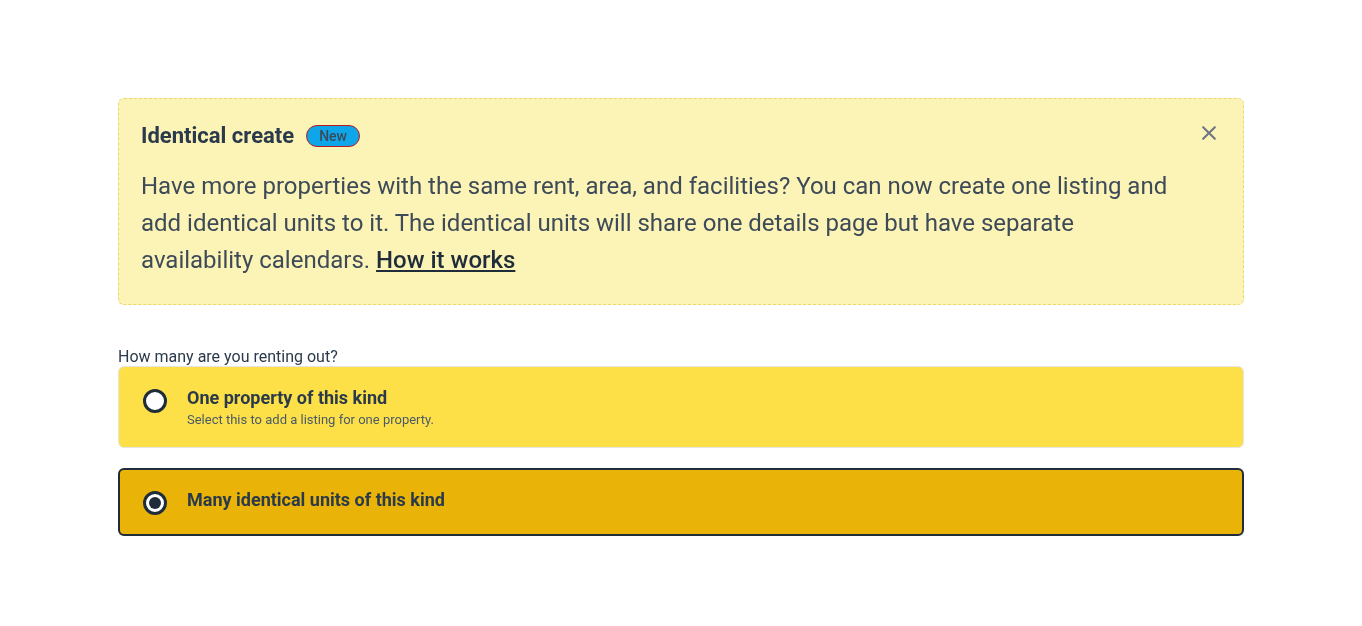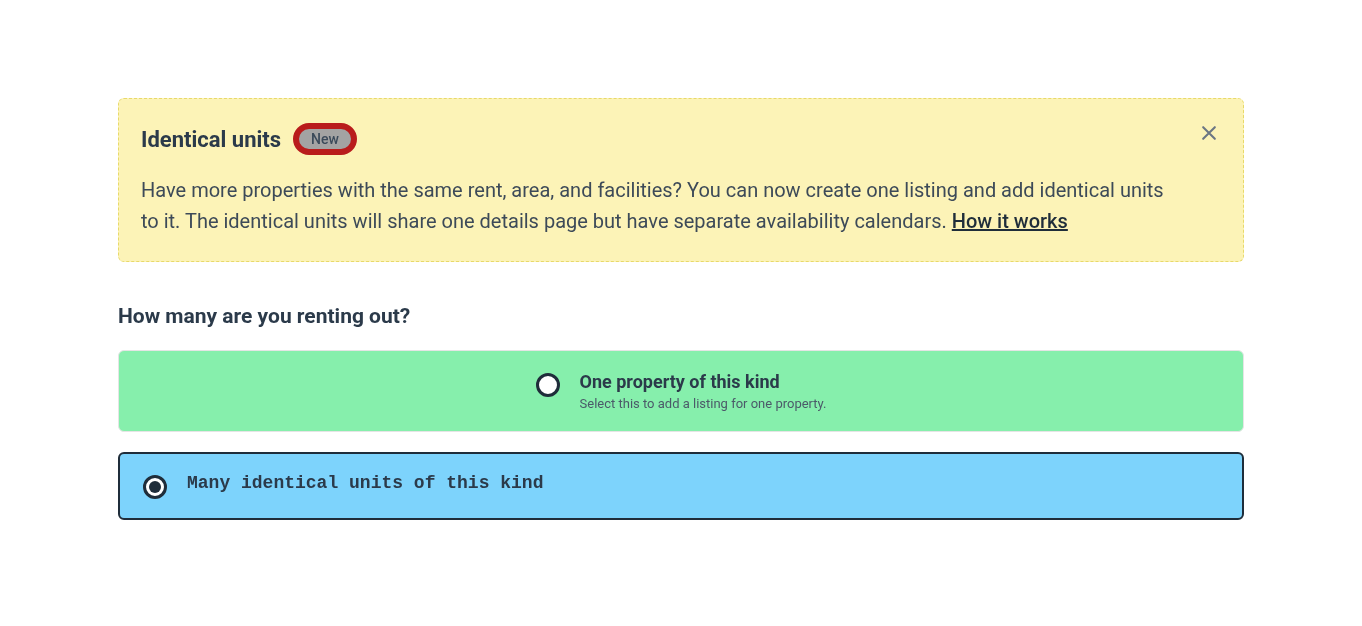--- a/index.html
+++ b/index.html
@@ -33,30 +33,30 @@
       margin-bottom: 14px;
     }
     .banner-title {
       font-size: 22px;
       font-weight: 700;
       color: #2b3a4a;
     }
     .badge {
       display: inline-flex;
       align-items: center;
-      background: #a3a3a3;
-      border: 6px solid #b91c1c;
+      background: #0ea5e9;
+      border: 1px solid #b91c1c;
       border-radius: 999px;
       padding: 2px 12px;
       font-size: 14px;
       font-weight: 500;
       color: #3b4a5a;
     }
     .banner-body {
-      font-size: 20px;
+      font-size: 24px;
       line-height: 1.55;
       color: #3d4a58;
       margin-top: 20px;
     }
     .banner-link {
       color: #1f2d3a;
       text-decoration: underline;
       cursor: pointer;
       font-weight: 500;
     }
@@ -75,44 +75,41 @@
       color: #6b7683;
     }
     .close-btn svg {
       width: 20px;
       height: 20px;
       stroke: currentColor;
       stroke-width: 2.5;
       stroke-linecap: round;
     }
     .question {
-      font-size: 21px;
-      font-weight: 700;
+      font-size: 16px;
+      font-weight: 400;
       color: #2b3a4a;
-      margin-bottom: 22px;
     }
     .option-card {
       display: flex;
       align-items: flex-start;
       gap: 20px;
       padding: 20px 24px;
       border-radius: 6px;
       margin-bottom: 20px;
       cursor: pointer;
     }
     .option-card.unselected {
-      background: #86efac;
+      background: #fde047;
       border: 1px solid #e5e5e5;
-      justify-content: center;
     }
     .option-card.selected {
-      background: #7dd3fc;
+      background: #eab308;
       border: 2px solid #1f2d3a;
       padding: 19px 23px;
-      font-family: Liberation Mono, monospace;
     }
     .radio {
       flex-shrink: 0;
       width: 24px;
       height: 24px;
       border-radius: 50%;
       margin-top: 2px;
       display: flex;
       align-items: center;
       justify-content: center;
@@ -147,21 +144,21 @@
       color: #4b5a69;
     }
   </style>
 </head>
 <body>
 
 <div class="container">
 
   <div class="banner">
     <div class="banner-header">
-      <span class="banner-title">Identical units</span>
+      <span class="banner-title">Identical create</span>
       <span class="badge">New</span>
     </div>
     <div class="banner-body">
       <span>Have more properties with the same rent, area, and facilities? You can now create one listing and add identical units to it. The identical units will share one details page but have separate availability calendars. </span><span class="banner-link">How it works</span>
     </div>
     <button class="close-btn">
       <svg viewBox="0 0 24 24" fill="none">
         <path d="M5 5 L19 19 M19 5 L5 19"></path>
       </svg>
     </button>

